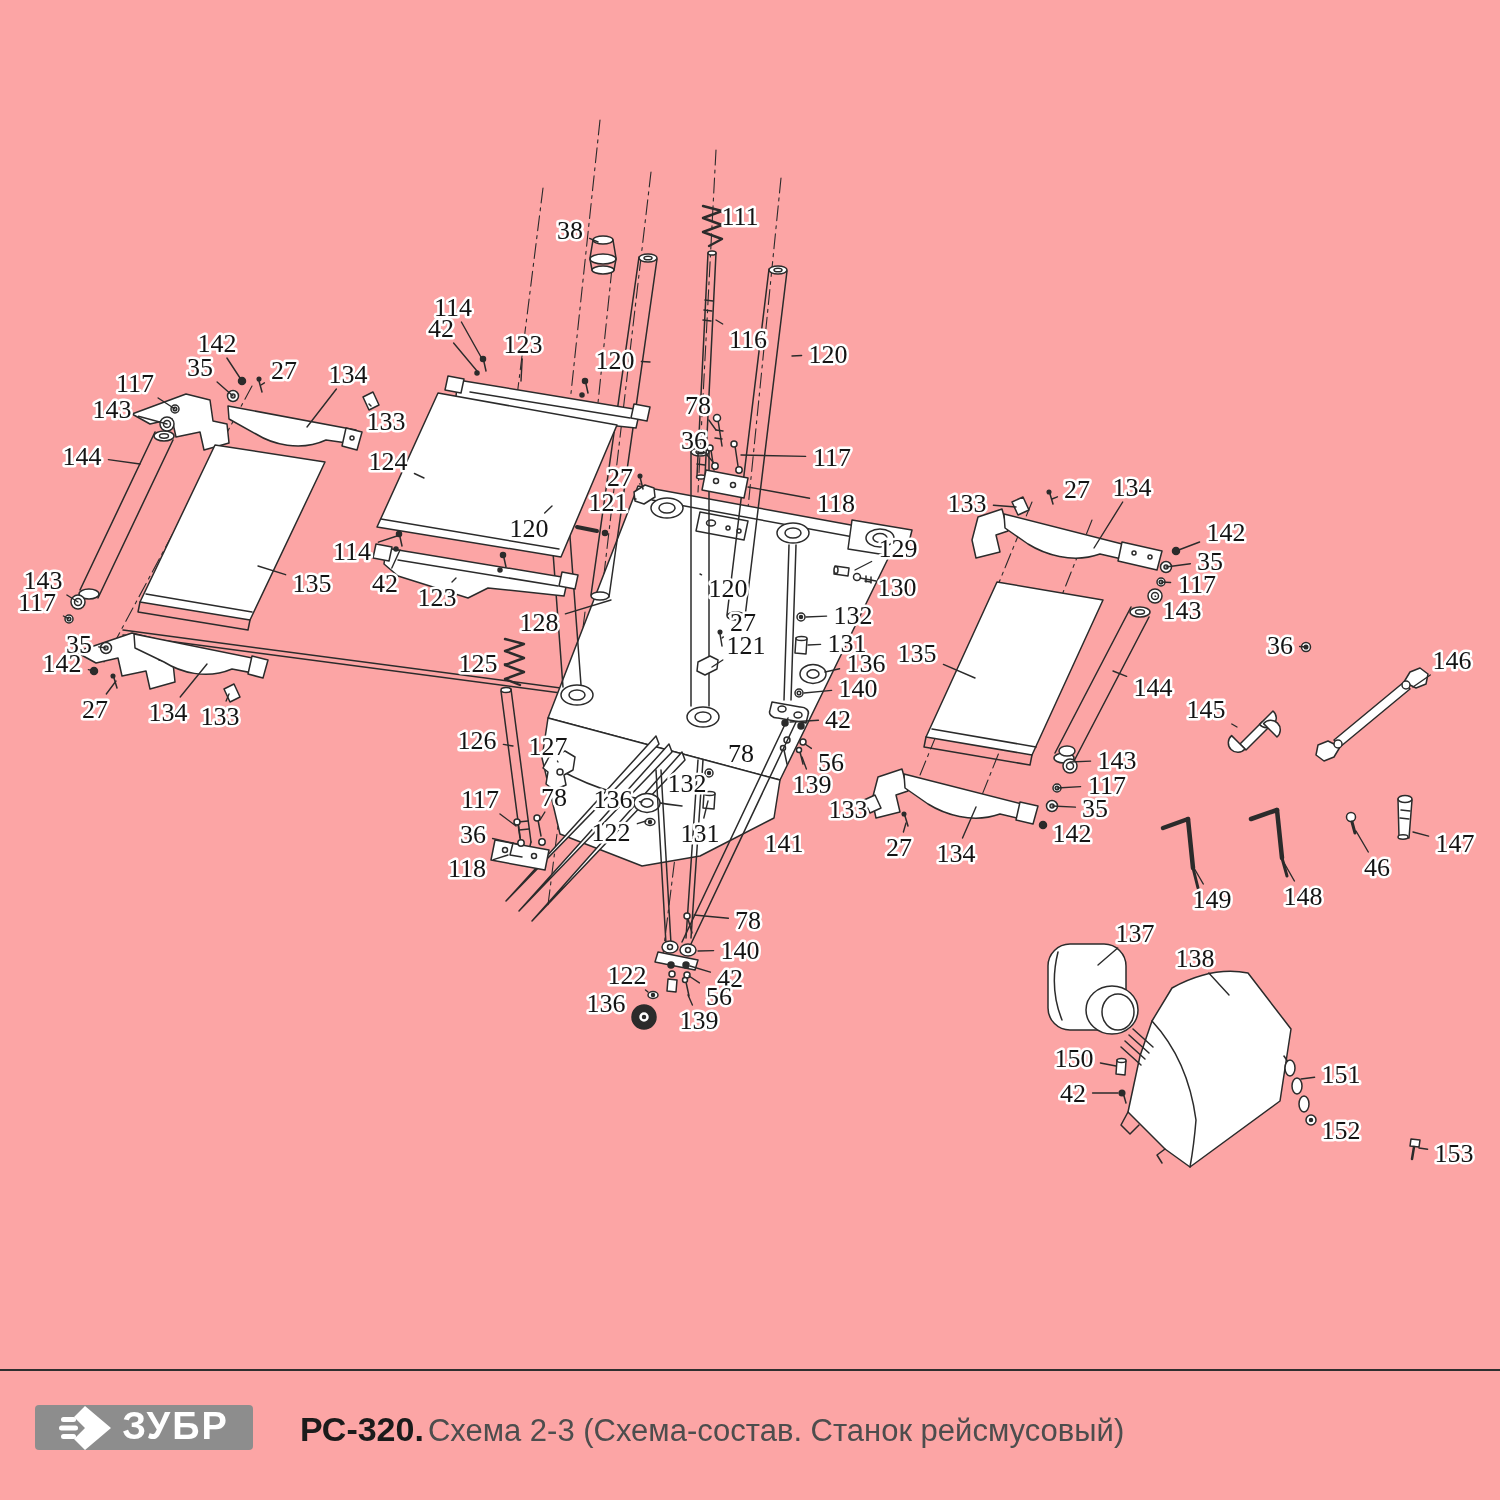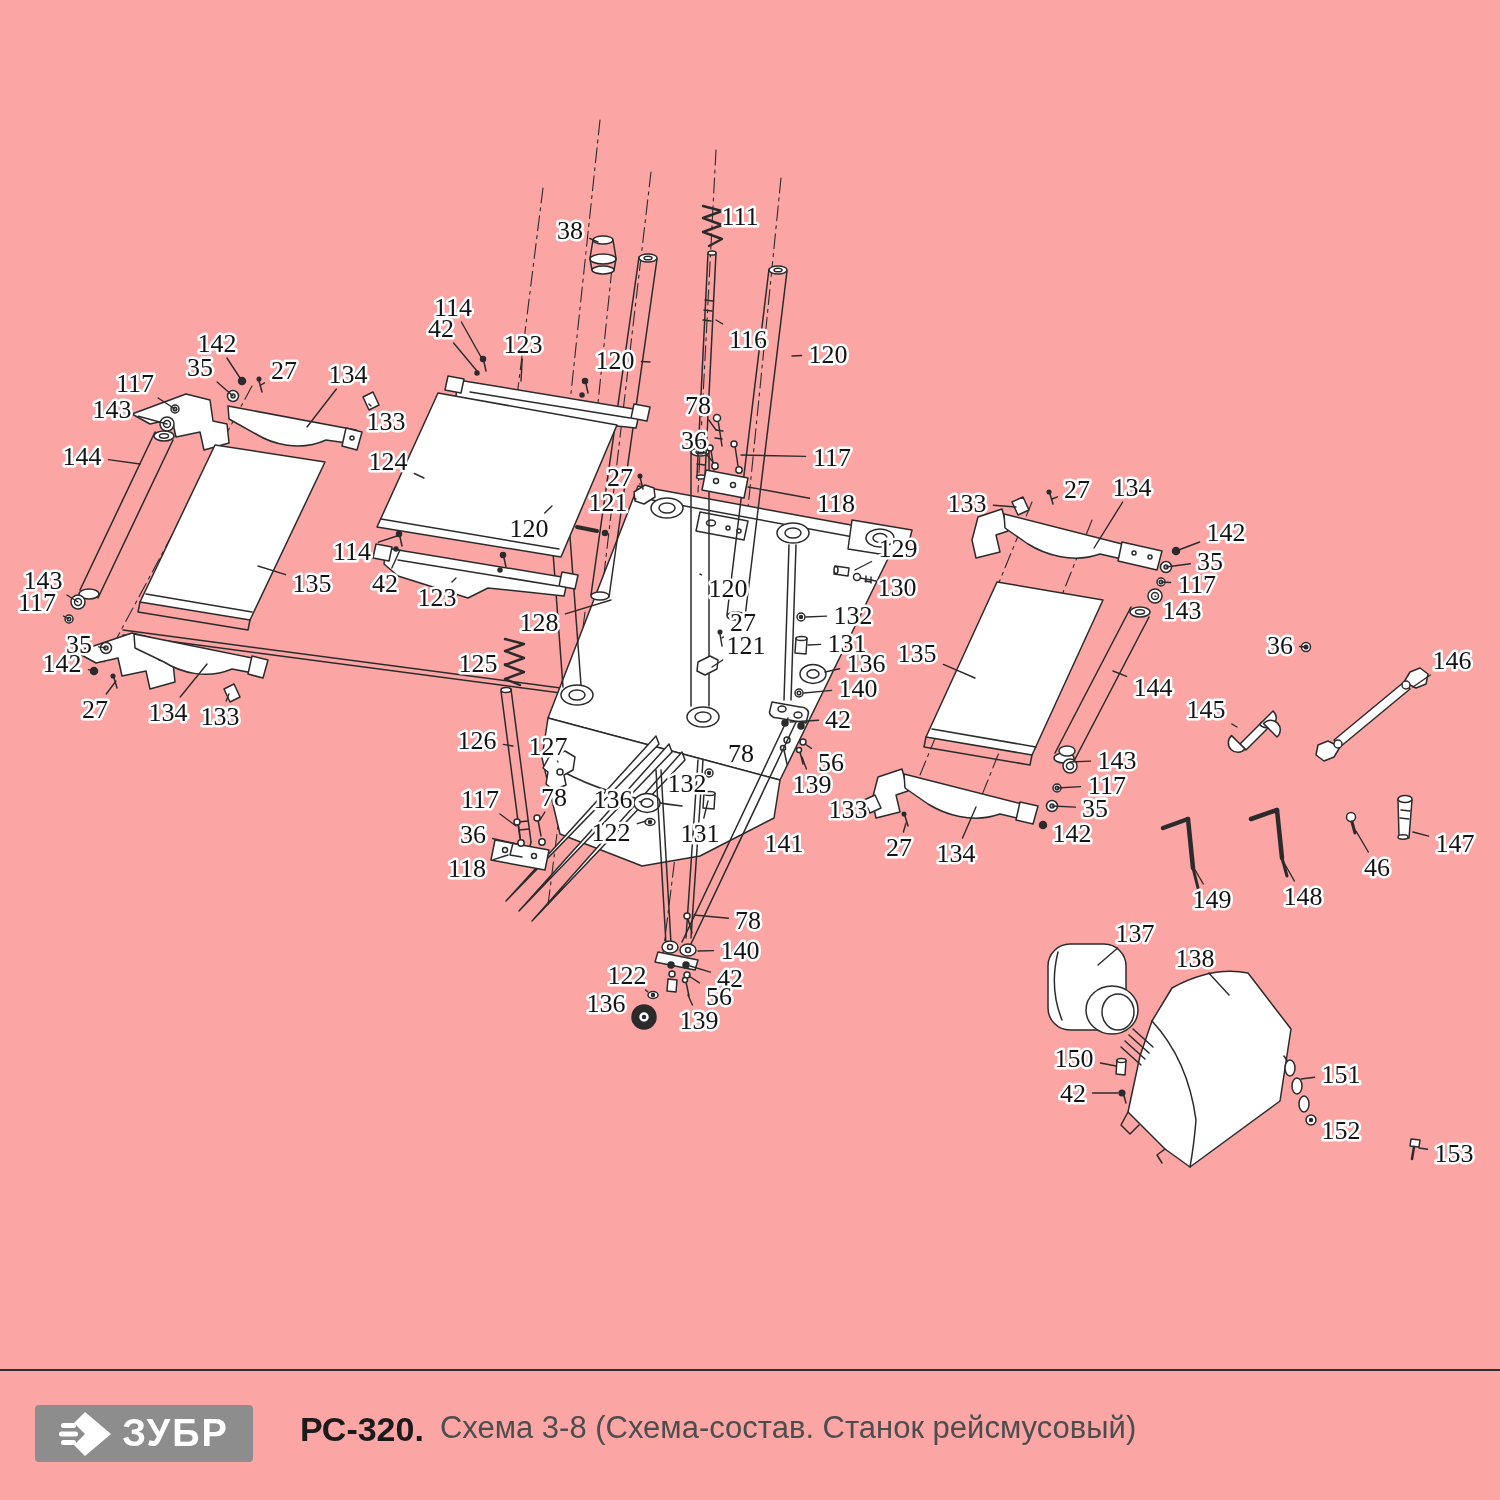--- a/index.html
+++ b/index.html
@@ -3,25 +3,25 @@
 <meta charset="utf-8">
 <style>
   html,body { margin:0; padding:0; background:#fff; }
   .page { position:relative; width:1500px; height:1500px; background:#fca5a5;
           overflow:hidden; font-family:"Liberation Sans", sans-serif; }
   svg.diagram { position:absolute; left:0; top:0; }
   .plabel { font-family:"Liberation Serif", serif; font-size:26px; fill:#141414;
             paint-order:stroke; stroke:#ffffff; stroke-width:5px; stroke-linejoin:round; }
   .leader { stroke:#2b2b2b; stroke-width:1.4; }
   .footer-rule { position:absolute; left:0; top:1369px; width:1500px; height:2px; background:#2e2e2e; }
-  .logo-box { position:absolute; left:35px; top:1405px; width:218px; height:57px;
-              background:#8d8d8d; border-radius:4px; display:flex; align-items:center;
+  .logo-box { position:absolute; left:35px; top:1405px; width:218px; height:45px;
+              background:#8d8d8d; border-radius:4px; display:flex; 
               justify-content:center; gap:9px; }
   .logo-text { color:#ffffff; font-weight:bold; font-size:38px; letter-spacing:2px; }
-  .caption { position:absolute; left:300px; top:1410px; display:flex; align-items:flex-start; gap:16px; white-space:nowrap; }
+  .caption { position:absolute; left:300px; top:1410px; display:flex; align-items:flex-end; gap:4px; white-space:nowrap; }
   .caption .model { font-size:34px; font-weight:bold; color:#1b1b1b; }
   .caption .subtitle { font-size:31px; font-weight:400; color:#4d4d4d; }
 </style>
 </head>
 <body>
 
 <div class="page">
 
 <svg class="diagram" width="1500" height="1390" viewBox="0 0 1500 1390">
   <g stroke="#2b2b2b" fill="none" stroke-width="1.5" stroke-linejoin="round" stroke-linecap="round">
@@ -634,16 +634,16 @@
       <rect x="2" y="12" width="15" height="5" rx="2.5"></rect>
       <rect x="0" y="20.5" width="19" height="5" rx="2.5"></rect>
       <rect x="2" y="29" width="15" height="5" rx="2.5"></rect>
     </g>
   </svg>
   <span class="logo-text">ЗУБР</span>
 </div>
 
 <div class="caption">
   <span class="model">РС-320.</span>
-  <span class="subtitle">Схема 3-8 (Схема-состав. Станок рейсмусовый)</span>
+  <span class="subtitle">Схема 2-3 (Схема-состав. Станок рейсмусовый)</span>
 </div>
 
 </div>
 
 </body></html>

